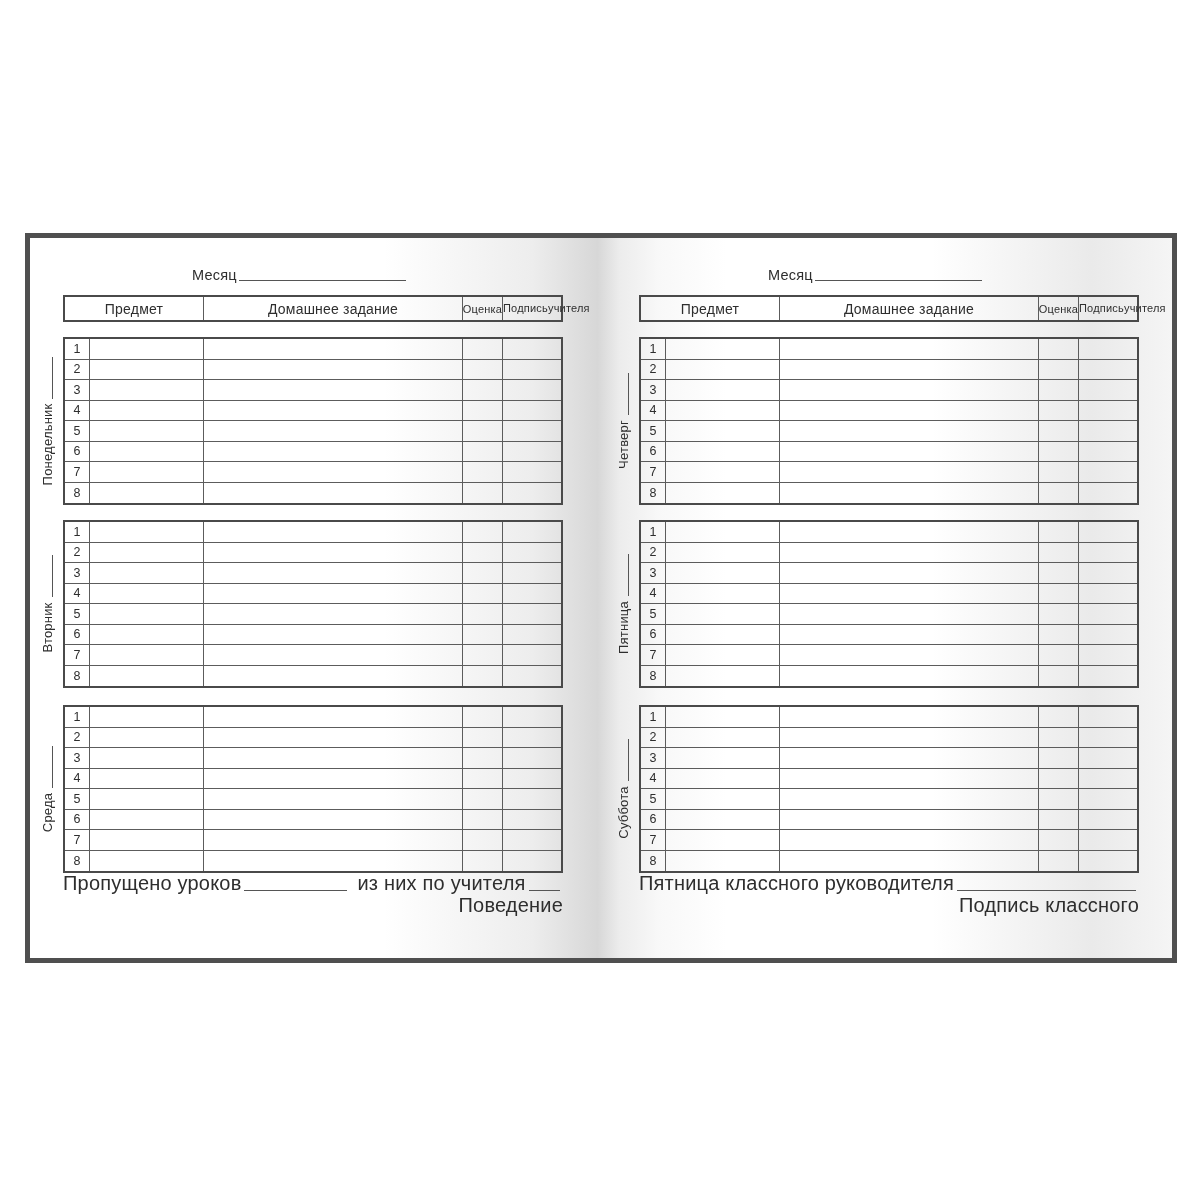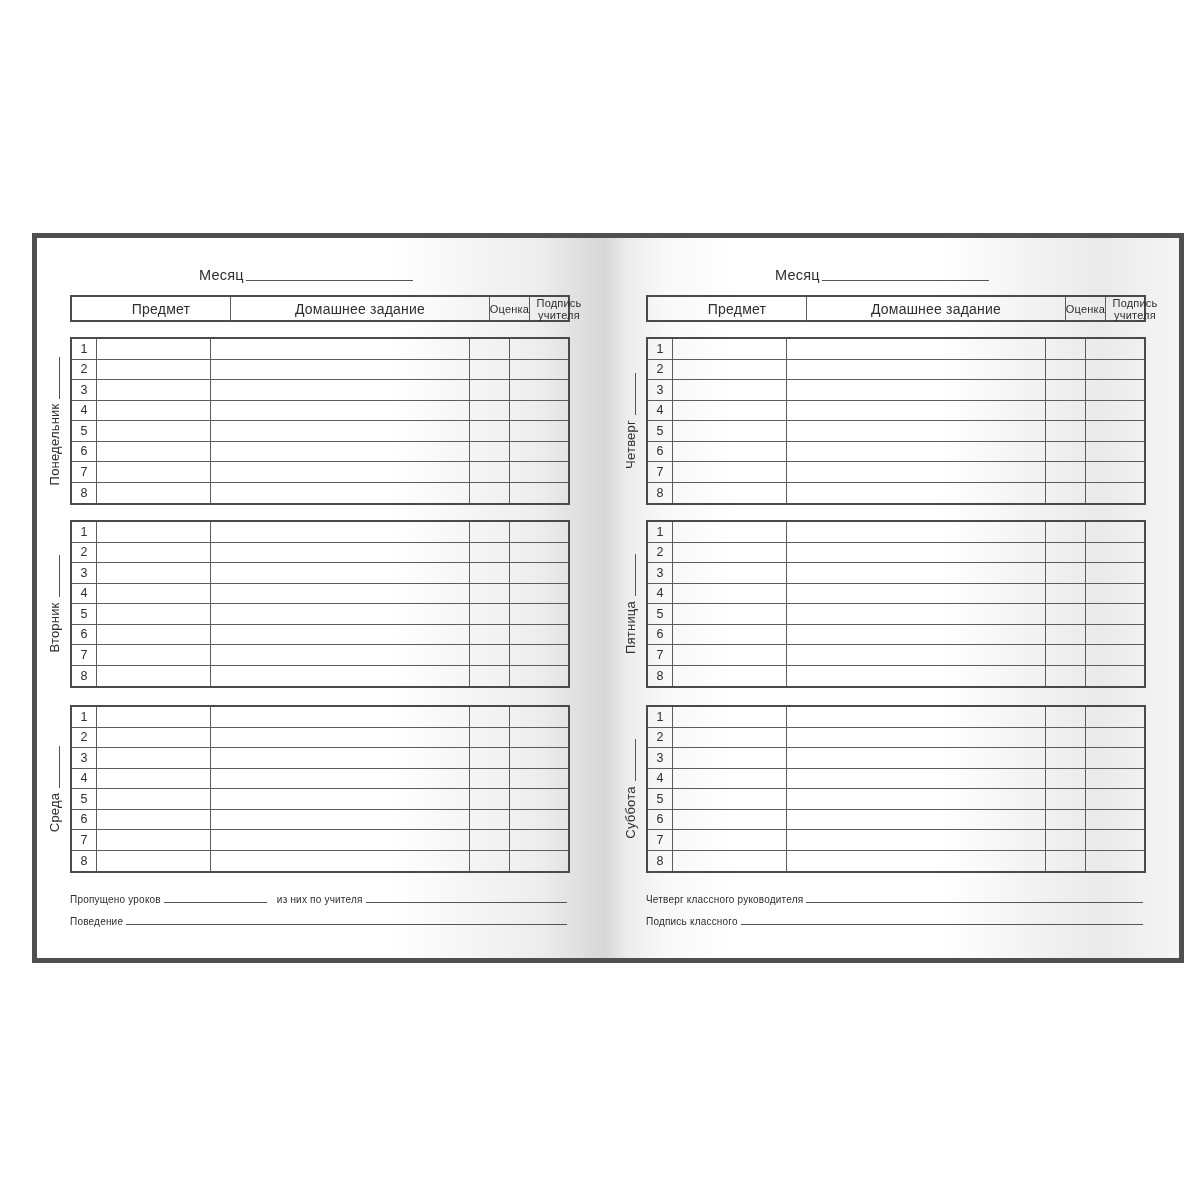--- a/index.html
+++ b/index.html
@@ -8,21 +8,21 @@
     background:#ffffff;
     font-family:"Liberation Sans","DejaVu Sans",sans-serif;
     color:#2e2e2e;
     position:relative;
     overflow:hidden;
   }
   .canvas{position:absolute;inset:0;background:#ffffff;}
 
   
   .book{
-    position:absolute;left:32px;top:233px;width:1152px;height:730px;
+    position:absolute;left:25px;top:233px;width:1152px;height:730px;
     box-sizing:border-box;
     border:5px solid #4f4f4f;
     display:flex;
     background:linear-gradient(90deg,
       #ffffff 0%, #ffffff 31%,
       #ededed 44%, #d7d7d7 49.7%,
       #ececec 51.6%, #f8f8f8 55%,
       #ffffff 61%, #ffffff 79%,
       #eaeaea 93%, #f5f5f5 100%);
   }
@@ -33,30 +33,30 @@
 
   
   .month-row{height:20px;display:flex;align-items:flex-end;font-size:14.5px;}
   .month-label{margin-left:129px;line-height:1;letter-spacing:.2px;}
   .month-line{width:167px;height:1px;background:#555;margin-left:2px;margin-bottom:1px;}
 
   
   .head-table{
     margin-top:13px;box-sizing:border-box;width:500px;height:27px;
     border:2px solid #4a4a4a;
-    display:grid;grid-template-columns:139px 259px 40px 58px;padding-left:20px;
+    display:grid;grid-template-columns:139px 259px 40px 58px;
   }
   .head-cell{
     border-right:1px solid #5c5c5c;
     display:flex;align-items:center;justify-content:center;
     font-size:14px;letter-spacing:.2px;
   }
   .head-cell:last-child{border-right:none;}
   .head-cell.grade{font-size:11px;}
-  .head-cell.sig{flex-direction:column;font-size:11px;line-height:1.1;justify-content:space-between;}
+  .head-cell.sig{flex-direction:row;font-size:11px;line-height:1.1;justify-content:space-between;}
 
   
   .day-block{position:relative;margin-top:15px;width:500px;}
   .day-block:last-child{margin-top:17px;}
   .day-table{box-sizing:border-box;width:500px;border:2px solid #4a4a4a;}
   .lesson-row{
     display:grid;grid-template-columns:25px 114px 259px 40px 58px;
     height:20.5px;box-sizing:border-box;border-bottom:1px solid #5c5c5c;
   }
   .lesson-row:last-child{border-bottom:none;}
@@ -67,23 +67,23 @@
   .day-label-zone{position:absolute;left:-33px;top:0;width:33px;height:100%;}
   .day-rot{
     position:absolute;left:50%;top:50%;width:168px;height:30px;
     transform:translate(-50%,-50%) rotate(-90deg);
     display:flex;align-items:center;justify-content:center;
     font-size:13px;white-space:nowrap;letter-spacing:.2px;
   }
   .day-underline{display:inline-block;width:42px;height:1px;background:#555;margin-left:5px;transform:translateY(5px);}
 
   
-  .page-footer{margin-top:12px;width:500px;font-size:10px;}
+  .page-footer{width:500px;font-size:20px;}
   .footer-row{display:flex;align-items:flex-end;height:20px;}
-  .footer-row + .footer-row{margin-top:2px;}
+  .footer-row + .footer-row{margin-top:2px;flex-direction:column;}
   .footer-row .lbl{line-height:1;letter-spacing:.2px;}
   .fline{height:1px;background:#555;margin:0 3px 2px 3px;}
   .fline.grow{flex:1;}
   .fline.fixed{width:103px;margin-right:10px;}
 </style>
 </head>
 <body>
 
 <div class="canvas">
   <div class="book">
@@ -539,21 +539,21 @@
                   <div class="cell"></div>
                   <div class="cell"></div>
                   <div class="cell"></div>
                 </div>
               </div>
             </div>
           </div>
 
         <div class="page-footer">
           <div class="footer-row">
-            <span class="lbl">Четверг классного руководителя</span>
+            <span class="lbl">Пятница классного руководителя</span>
             <span class="fline grow"></span>
           </div>
           <div class="footer-row">
             <span class="lbl">Подпись классного</span>
             <span class="fline grow"></span>
           </div>
         </div>
 
       </div>
     </div>

